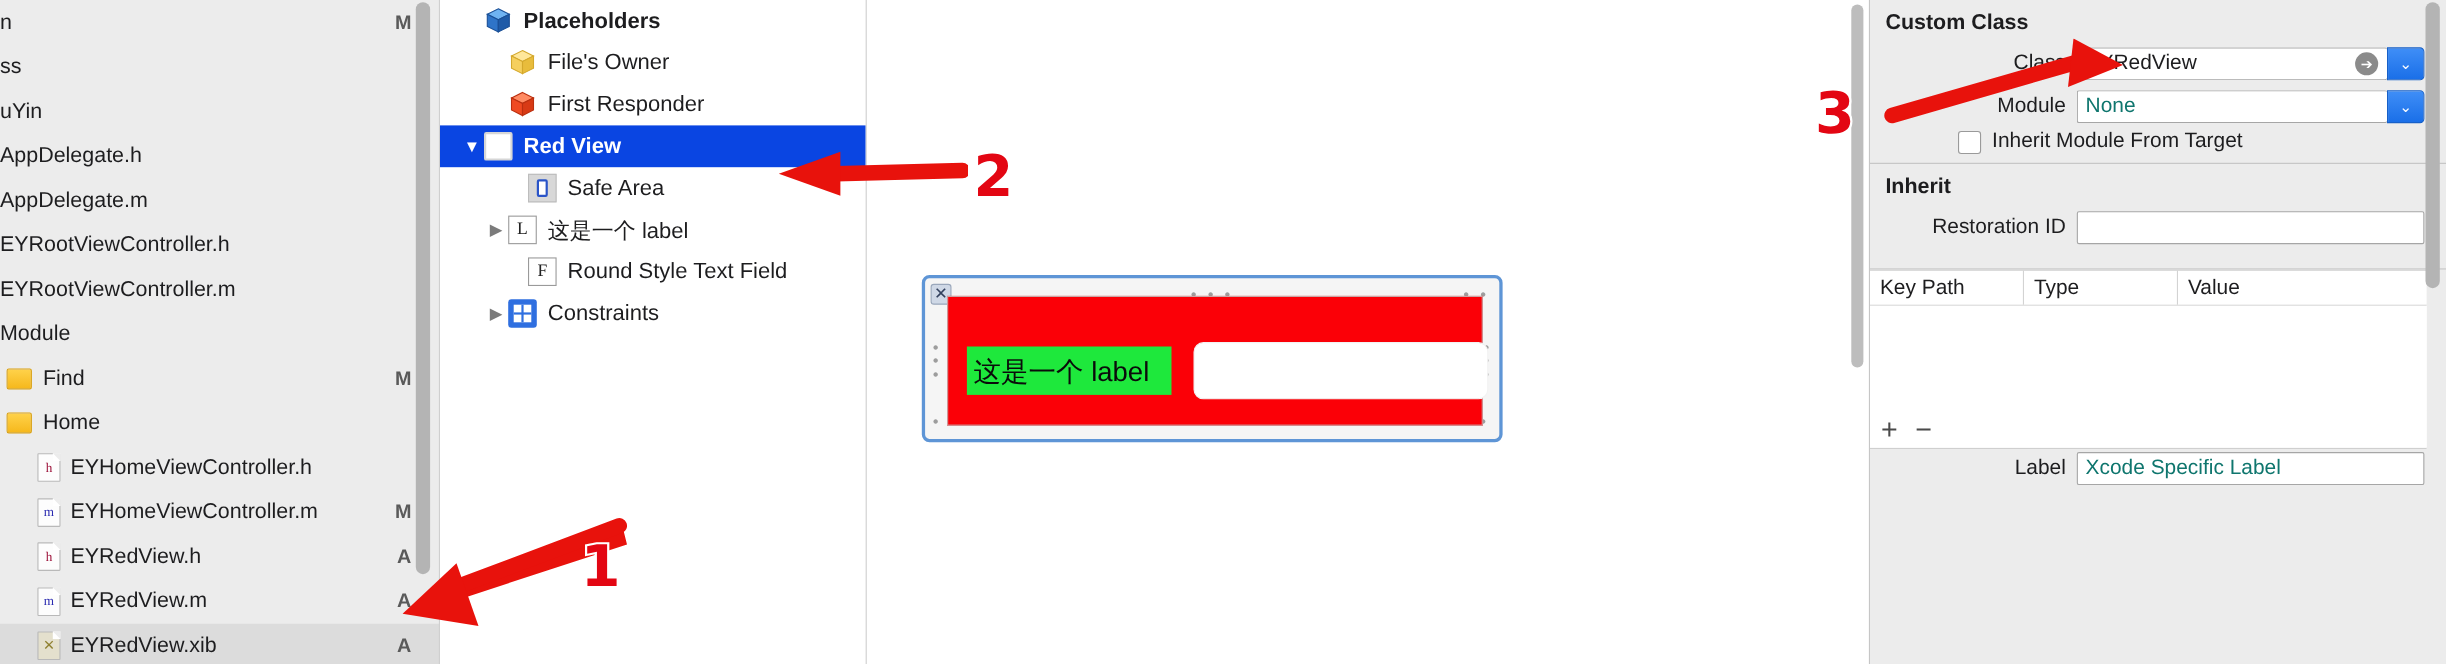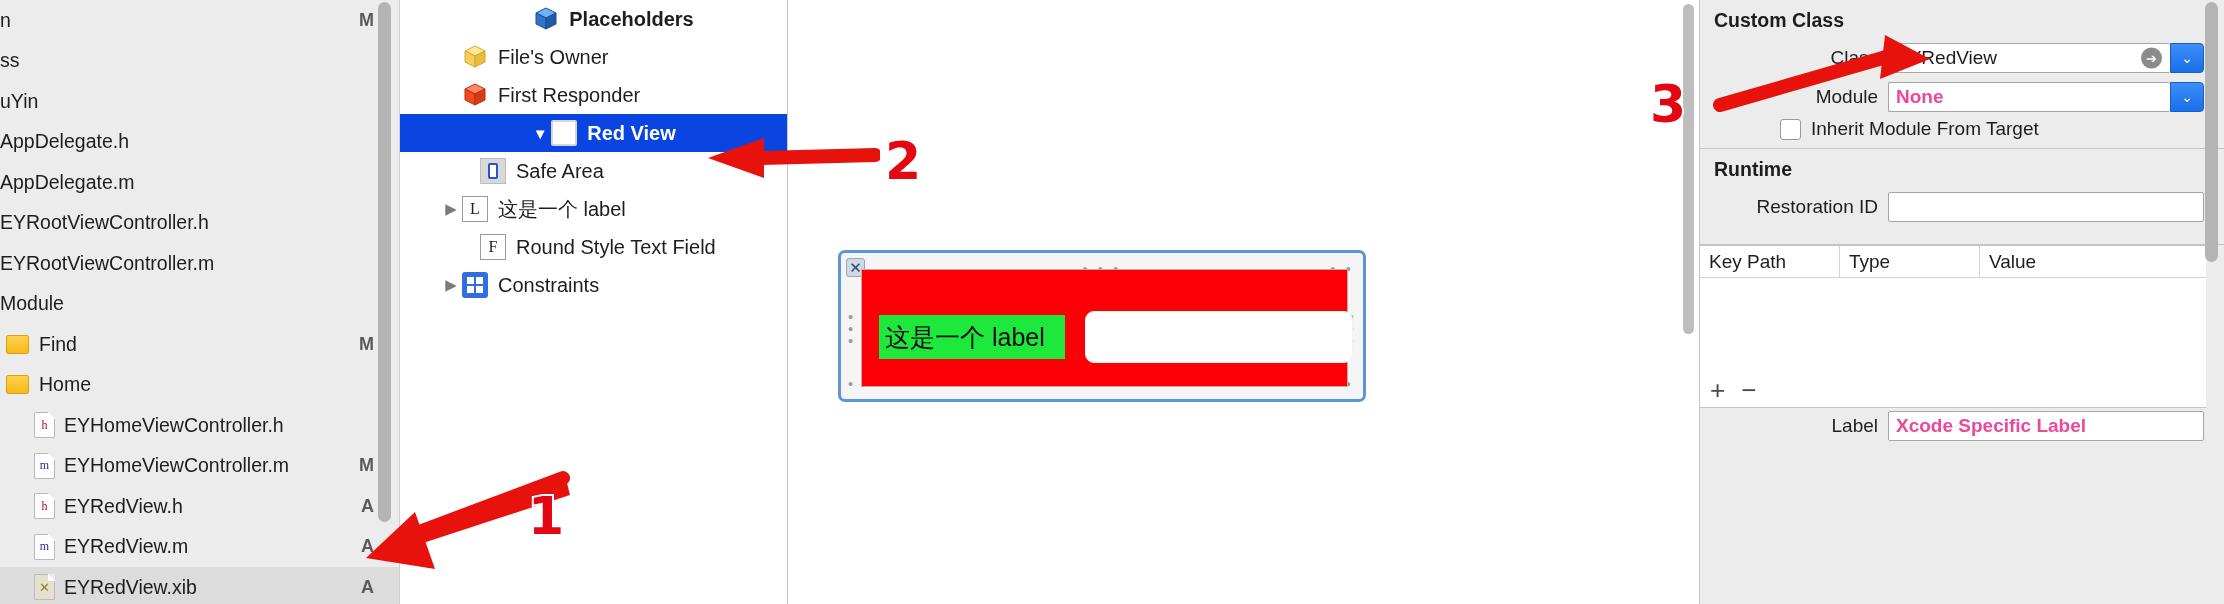--- a/index.html
+++ b/index.html
@@ -122,21 +122,21 @@
     font-weight: bold;
   }
   .disc {
     width: 22px; flex: 0 0 22px;
     display: flex; align-items: center; justify-content: center;
     font-size: 15px;
     color: #7b7b7b;
   }
   .disc.none { visibility: hidden; }
   .out-row.selected .disc { color: #ffffff; }
-  .out-ind-1 { padding-left: 18px; justify-content: center; }
+  .out-ind-1 { padding-left: 18px; }
   .out-ind-2 { padding-left: 40px; }
   .out-ind-3 { padding-left: 58px; }
 
   .ico {
     width: 26px; height: 26px;
     flex: 0 0 26px;
     margin-right: 10px;
     position: relative;
   }
   .ico-view {
@@ -303,21 +303,21 @@
   .tfield {
     position: absolute; inset: 0;
     background: #ffffff;
     border: 1px solid #a6a6a6;
     border-radius: 2px;
     display: flex; align-items: center;
     padding-left: 7px;
     font-size: 19px;
   }
   .tfield.with-pop { right: 34px; border-right: none; }
-  .tfield .ph { color: #ec4899; font-weight: bold; }
+  .tfield .ph { color: #0f766e; }
   .popbtn {
     position: absolute;
     right: 0; top: 0;
     width: 34px; height: 30px;
     background: linear-gradient(#3f8ef7, #1a6fe8);
     border: 1px solid #1760c8;
     border-radius: 0 4px 4px 0;
     display: flex; align-items: center; justify-content: center;
     color: #ffffff;
     font-size: 14px;
@@ -581,21 +581,21 @@
       </div>
     </div>
 
     <div class="checkrow">
       <div class="cbox"></div>
       <div>Inherit Module From Target</div>
     </div>
 
     <div class="hr"></div>
 
-    <div class="sect-head">Runtime</div>
+    <div class="sect-head">Inherit</div>
 
     <div class="frow">
       <div class="flabel">Restoration ID</div>
       <div class="fctrl">
         <div class="tfield">
           <span></span>
         </div>
       </div>
     </div>
 

